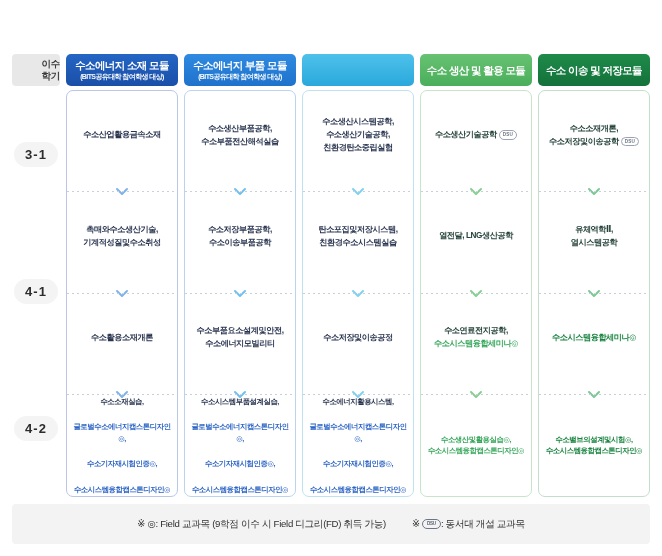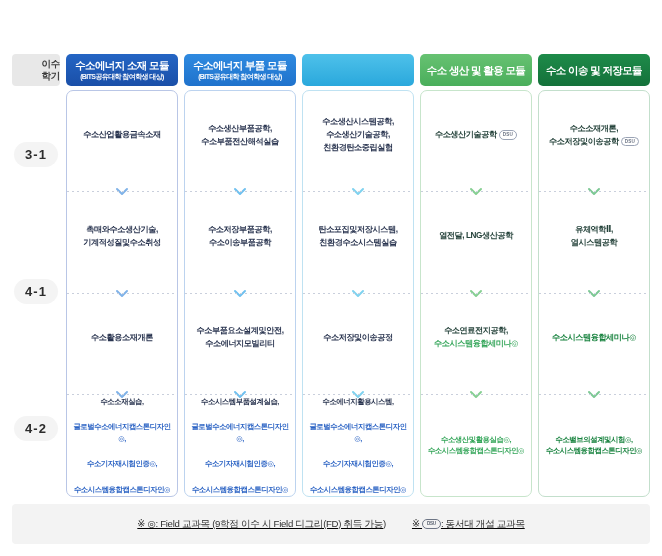--- a/index.html
+++ b/index.html
@@ -122,21 +122,21 @@
     border:1px solid #9aa3b5; border-radius:7px;
     padding:0 3px; margin-left:2px;
     font-size:4.6px; font-weight:bold; letter-spacing:.2px;
     color:#6d7585; background:#fff; line-height:1.7;
   }
 
   
   .footer {
     position:absolute; left:12px; top:504px; width:638px; height:40px;
     background:#f3f3f3; border-radius:4px;
-    display:flex; align-items:center; justify-content:center; gap:26px;text-decoration:underline;
+    display:flex; align-items:center; justify-content:center; gap:26px;
   }
   .legend-item { font-size:9.6px; color:#2e2e2e; letter-spacing:-.3px; white-space:nowrap; }
   .legend-badge {
     display:inline-block; border:1px solid #6d7585; border-radius:7px;
     padding:0 4px; font-size:4.6px; font-weight:bold; color:#5c6472;
     vertical-align:middle; line-height:1.8;
   }
 </style>
 </head>
 <body>

